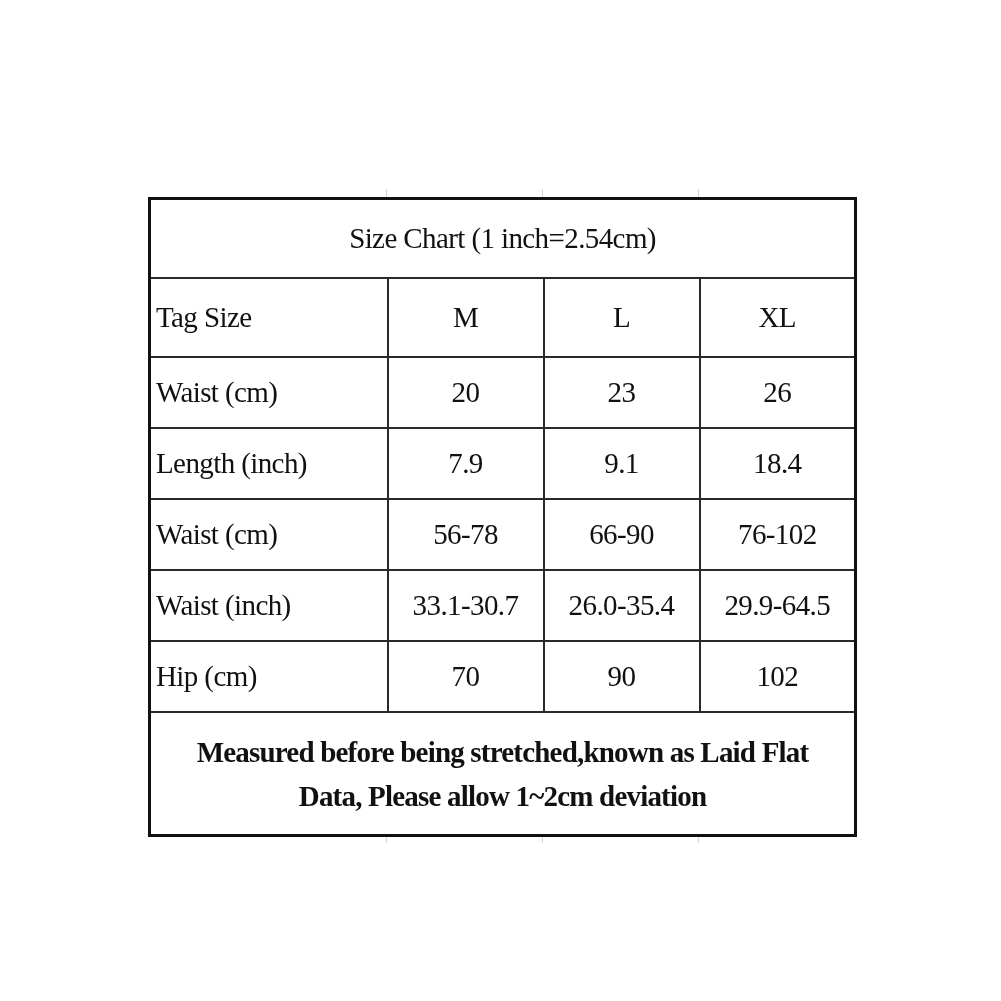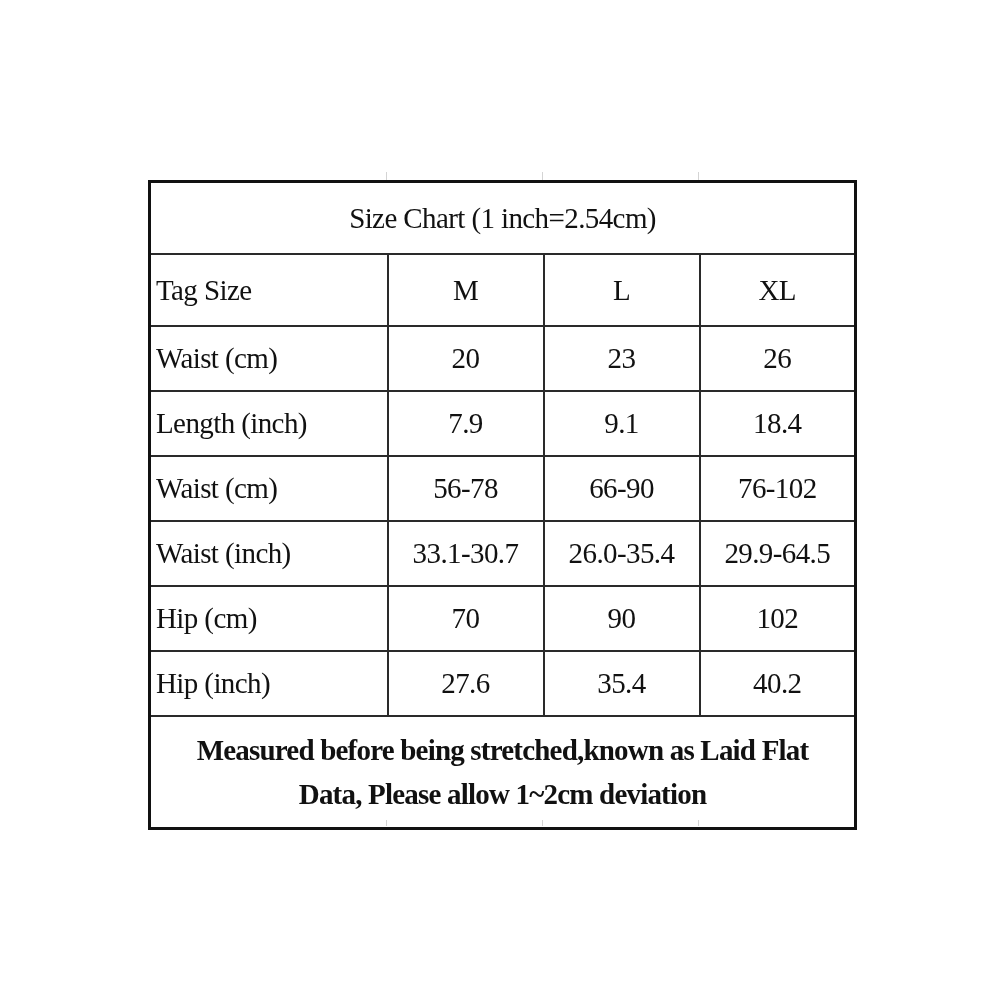--- a/index.html
+++ b/index.html
@@ -11,21 +11,21 @@
       width: 1001px;
       height: 1001px;
       position: relative;
       overflow: hidden;
       font-family: "Liberation Serif", "DejaVu Serif", serif;
       color: #111111;
     }
     .chart-wrap {
       position: absolute;
       left: 148px;
-      top: 180px;
+      top: 197px;
       width: 642px;
       height: 640px;
     }
     .faint-tick {
       position: absolute;
       width: 1px;
       background: #d4d4d4;
     }
     table.size-table {
       position: absolute;
@@ -121,26 +121,20 @@
       <td>33.1-30.7</td>
       <td>26.0-35.4</td>
       <td>29.9-64.5</td>
     </tr>
     <tr class="data-row">
       <td class="label">Hip (cm)</td>
       <td>70</td>
       <td>90</td>
       <td>102</td>
     </tr>
-    <tr class="data-row">
-      <td class="label">Hip (inch)</td>
-      <td>27.6</td>
-      <td>35.4</td>
-      <td>40.2</td>
-    </tr>
     <tr class="note-row">
       <td colspan="4">
         <span class="note-line">Measured before being stretched,known as Laid Flat</span>
         <span class="note-line">Data, Please allow 1~2cm deviation</span>
       </td>
     </tr>
   </tbody>
     </table>
 </div>
 

